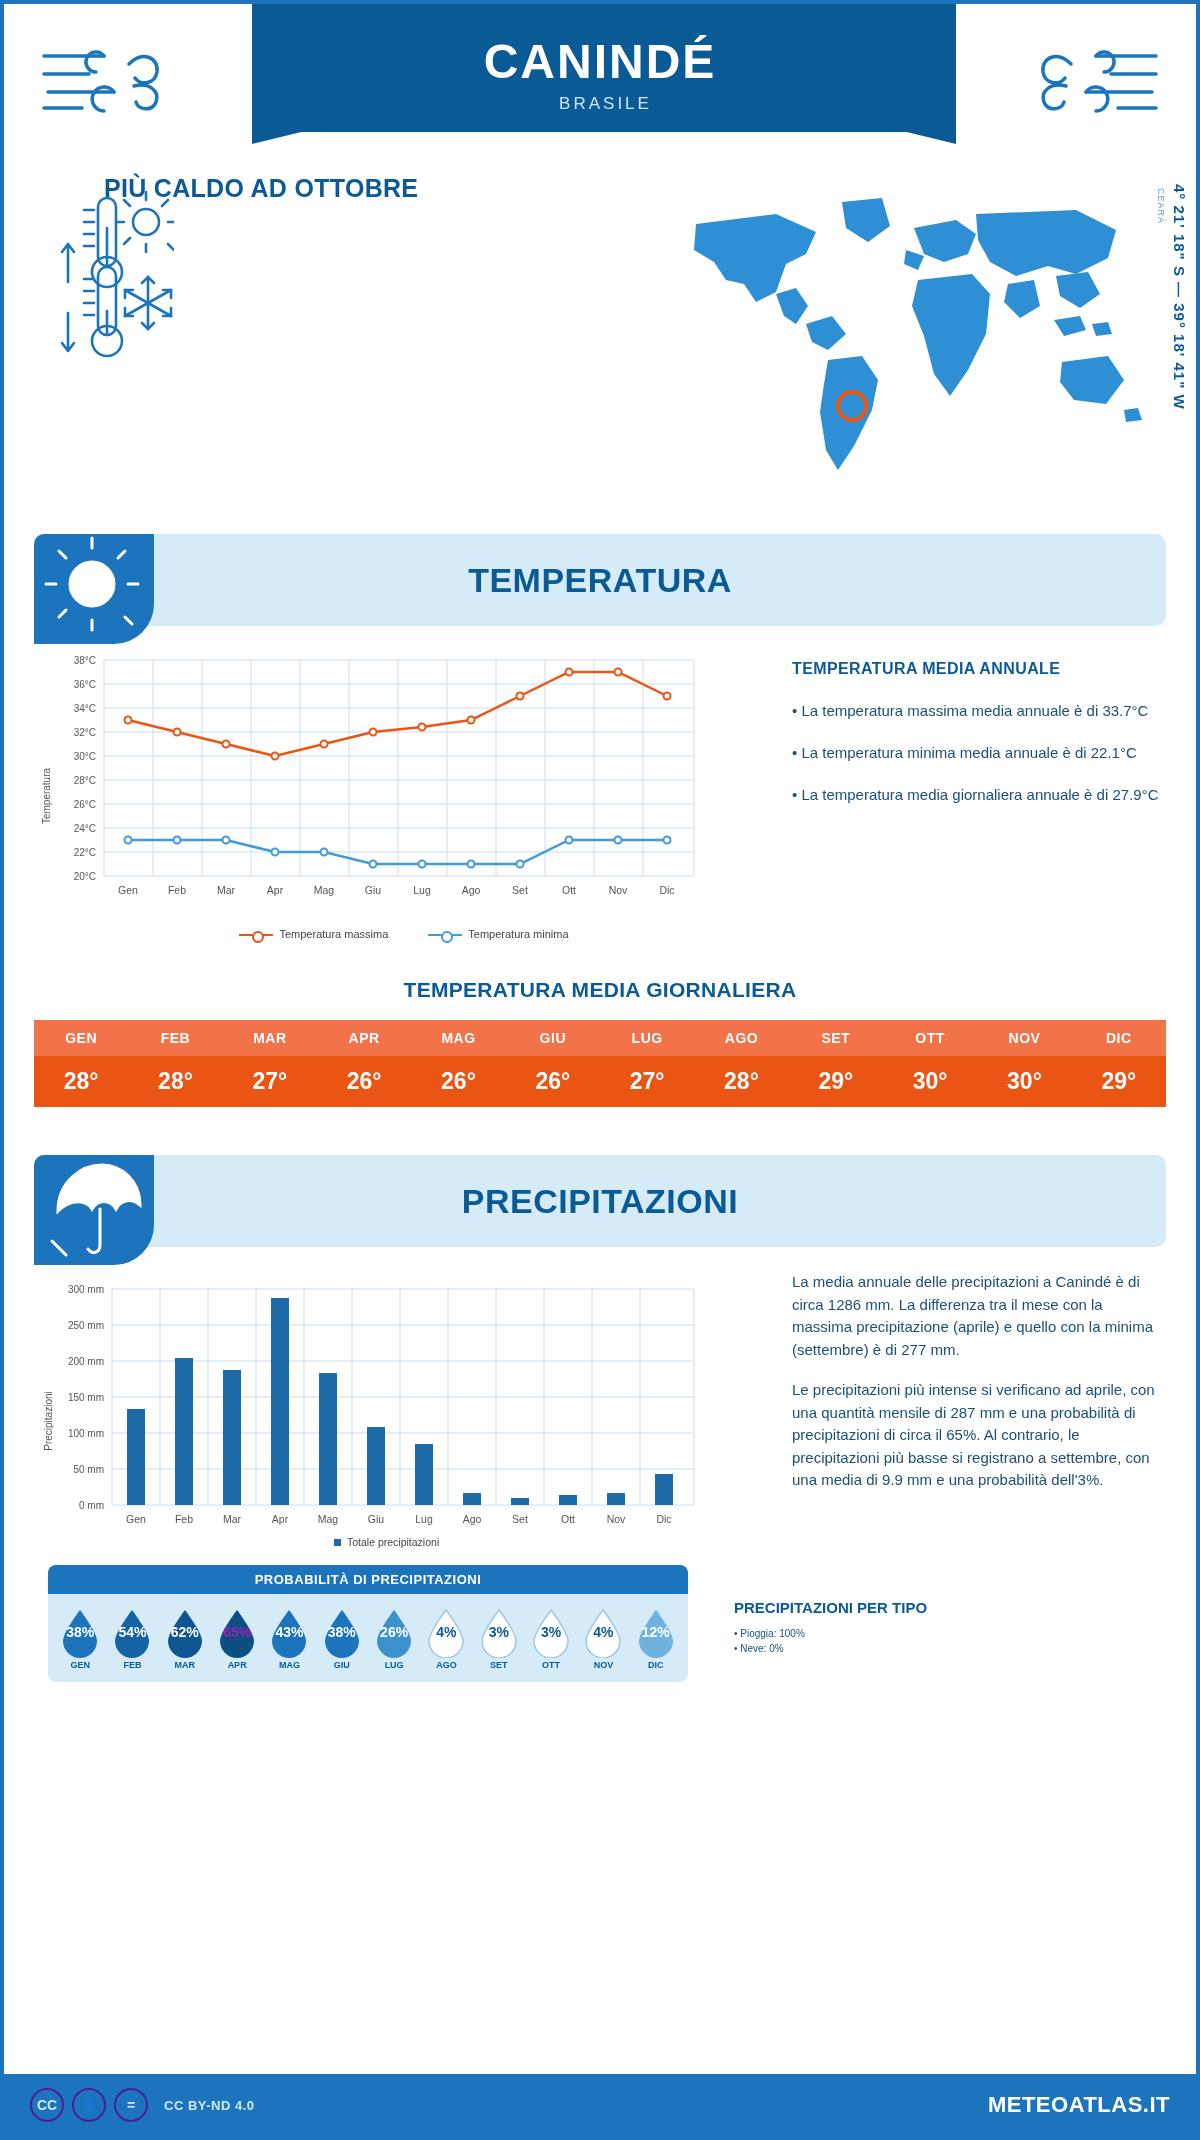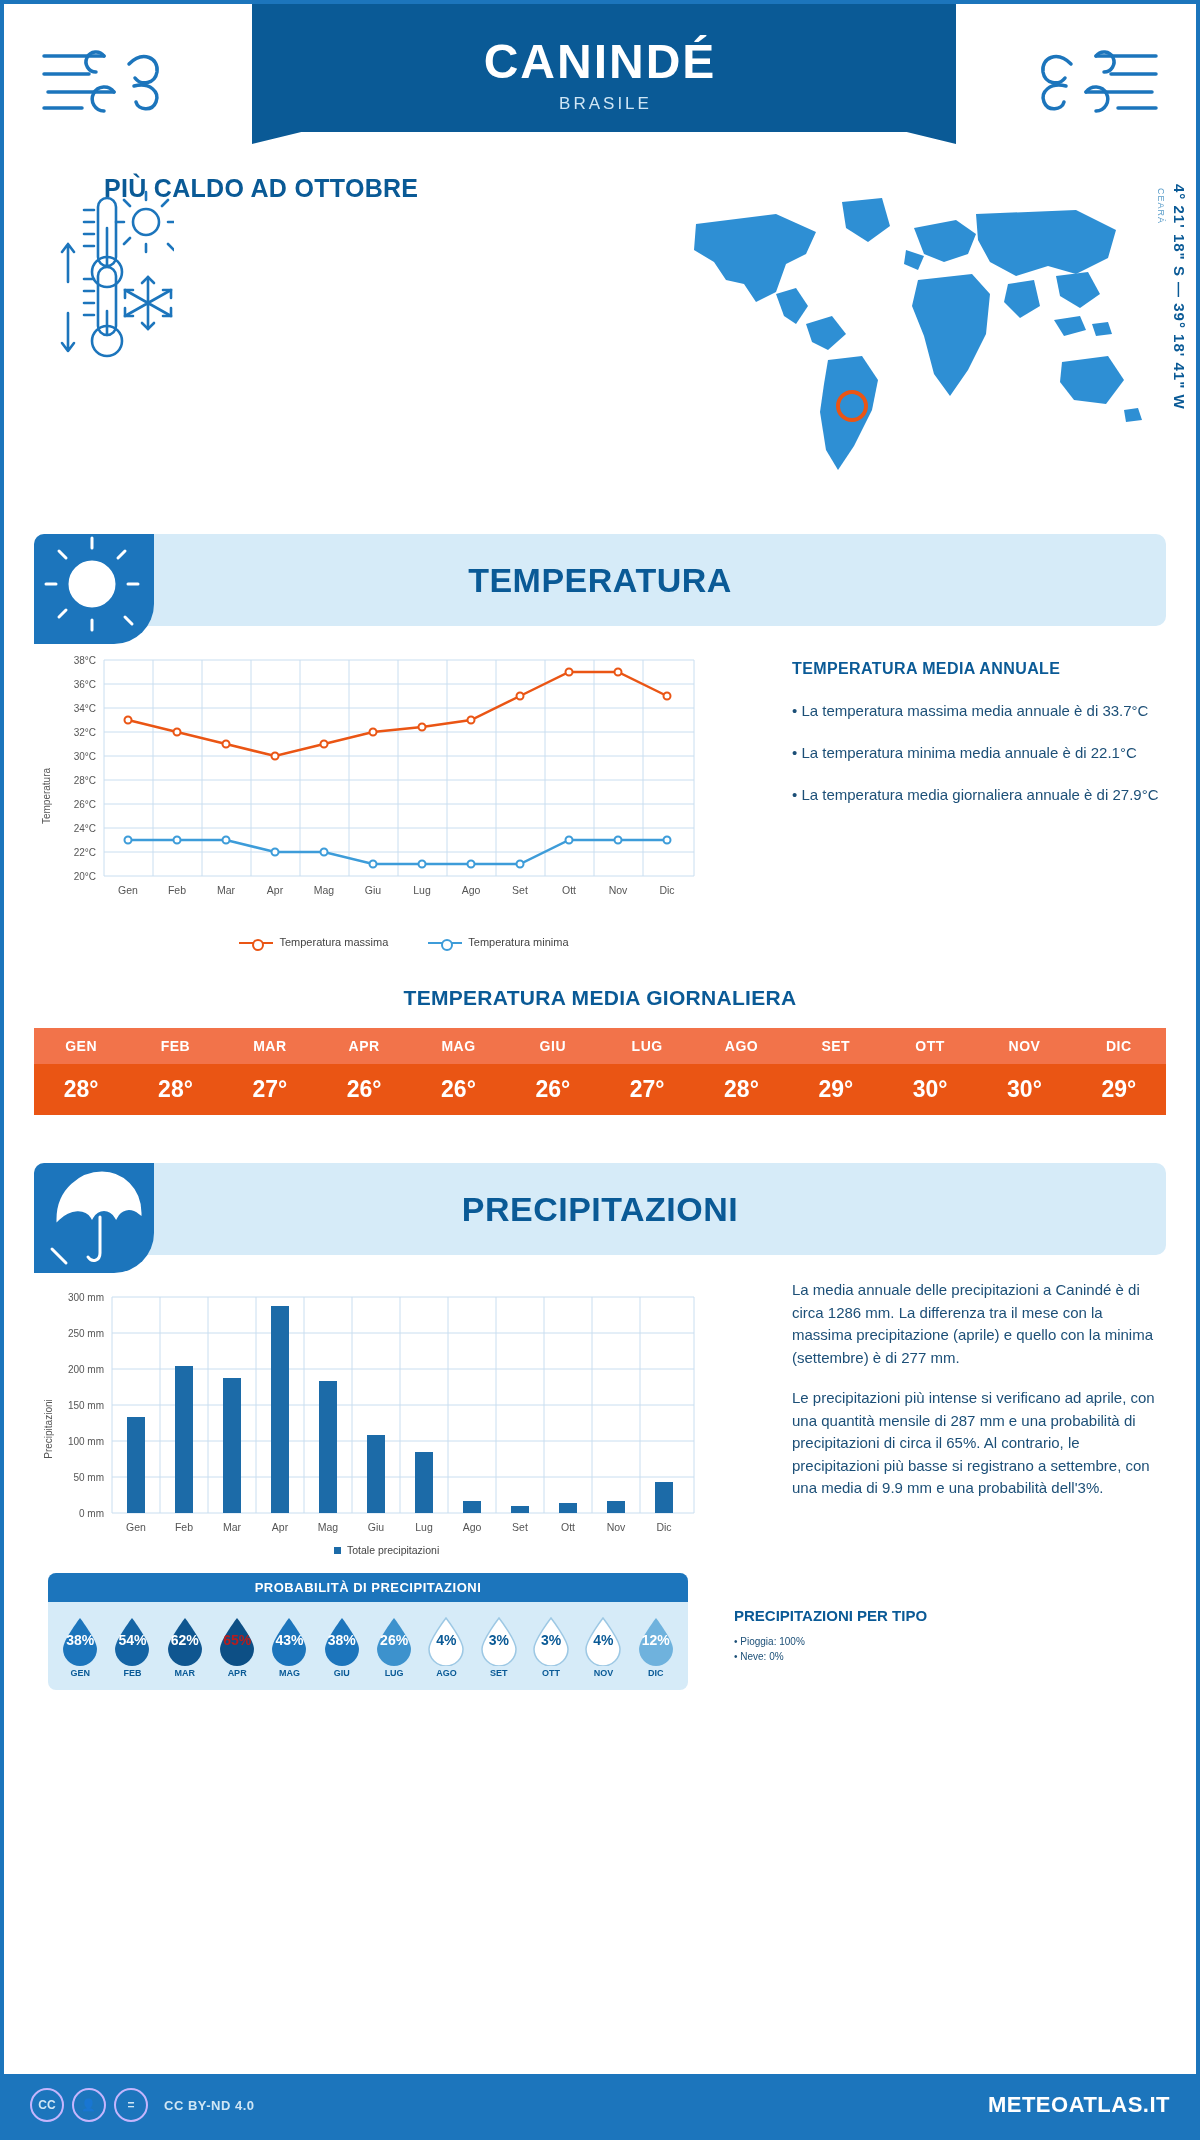--- a/index.html
+++ b/index.html
@@ -154,21 +154,21 @@
     color: #1c4f77;
     font-size: 15px;
     line-height: 1.45;
     margin-bottom: 20px;
   }
 
   .legend {
     display: flex;
     justify-content: center;
     gap: 40px;
-    margin-top: 16px;
+    margin-top: 8px;
     font-size: 11px;
     color: #444;
   }
   .legend .sw { display: inline-block; width: 34px; height: 2px; vertical-align: middle; position: relative; margin-right: 6px;}
   .legend .sw::after{content:"";position:absolute;left:13px;top:-3px;width:8px;height:8px;border-radius:50%;background:#fff;}
   .sw-max { background: #ea5514; }
   .sw-max::after { border: 2px solid #ea5514; }
   .sw-min { background: #3d9cd9; }
   .sw-min::after { border: 2px solid #3d9cd9; }
 
@@ -279,24 +279,24 @@
     height: 62px;
     background: #1c75bc;
     display: flex;
     align-items: center;
     justify-content: space-between;
     padding: 0 26px;
   }
   .cc-group { display: flex; align-items: center; gap: 8px; }
   .cc-badge {
     width: 34px; height: 34px;
-    border: 2px solid #c4b5fd;
+    border: 2px solid #4c1d95;
     border-radius: 50%;
     color: #cfe6f5;
-    font-size: 12px;
+    font-size: 14px;
     font-weight: bold;
     display: flex; align-items: center; justify-content: center;
   }
   .cc-text { color: #cfe6f5; font-size: 13px; font-weight: bold; margin-left: 8px; letter-spacing: .5px;}
   .brand { color:#fff; font-size: 22px; font-weight: bold; letter-spacing: .5px;}
 
   text { font-family: "Liberation Sans", sans-serif; }
 </style>
 </head>
 <body>
@@ -678,21 +678,21 @@
             <div class="val" style="color:#fff">62%</div>
           </div>
           <div class="mon">MAR</div>
         </div>
 
         <div class="drop">
           <div class="shape">
             <svg width="42" height="50" viewBox="0 0 42 50">
                 <path d="M21 2 C21 2 4 24 4 33 a17 17 0 0 0 34 0 C38 24 21 2 21 2 Z" fill="#0d4f85"></path>
               </svg>
-            <div class="val" style="color:#b91c1c">65%</div>
+            <div class="val" style="color:#a21caf">65%</div>
           </div>
           <div class="mon">APR</div>
         </div>
 
         <div class="drop">
           <div class="shape">
             <svg width="42" height="50" viewBox="0 0 42 50">
                 <path d="M21 2 C21 2 4 24 4 33 a17 17 0 0 0 34 0 C38 24 21 2 21 2 Z" fill="#1c75bc"></path>
               </svg>
             <div class="val" style="color:#fff">43%</div>

